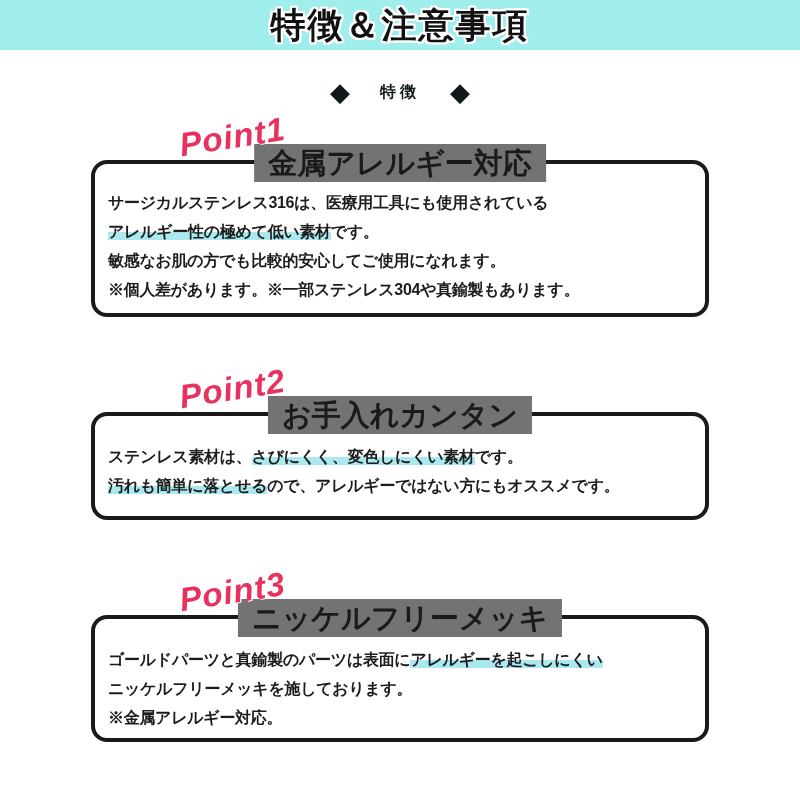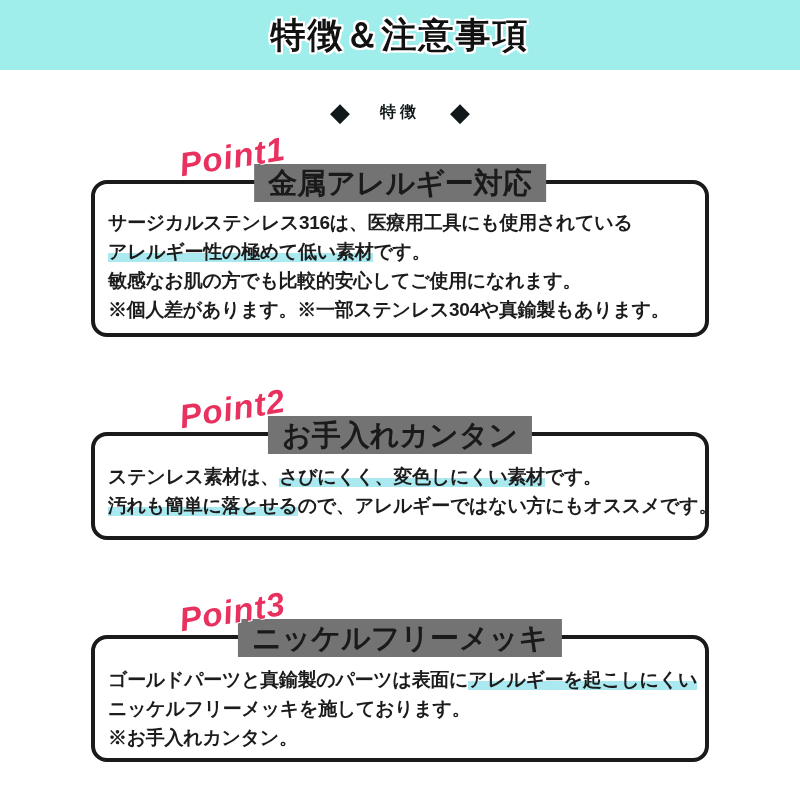--- a/index.html
+++ b/index.html
@@ -13,21 +13,21 @@
   body{font-family:"Liberation Sans",sans-serif;color:var(--ink);}
   .canvas{
     position:relative;
     width:800px;height:800px;
     margin:0 auto;
     background:#fff;
     overflow:hidden;
   }
   
   .banner{
-    height:70px;
+    height:50px;
     background:var(--banner);
     display:flex;align-items:center;justify-content:center;
   }
   .banner-title{
     font-size:35px;
     font-weight:800;
     letter-spacing:2px;
     color:#111;
     text-shadow:
       -2px -2px 0 #fff, 2px -2px 0 #fff,
@@ -81,21 +81,21 @@
     transform:translateX(-50%);
     background:#737373;
     padding:0 14px;
     font-size:29px;
     font-weight:800;
     line-height:38px;
     white-space:nowrap;
     color:var(--ink);
   }
   .text-line{
-    font-size:19px;
+    font-size:16px;
     font-weight:700;
     line-height:29px;
     letter-spacing:-0.3px;
     white-space:nowrap;
     color:#1c1c1c;
   }
   .text-line .hl{
     background-image:linear-gradient(transparent 55%, var(--hl) 55%);
   }
 </style>
@@ -138,18 +138,18 @@
     </div>
   </div>
 
   <div class="point-section section-3">
     <div class="point-label">Point3</div>
     <div class="box box-3">
       <div class="box-title">ニッケルフリーメッキ</div>
       <div class="box-body">
           <div class="text-line"><span>ゴールドパーツと真鍮製のパーツは表面に</span><span class="hl">アレルギーを起こしにくい</span></div>
           <div class="text-line"><span>ニッケルフリーメッキを施しております。</span></div>
-          <div class="text-line"><span>※お手入れカンタン。</span></div>
+          <div class="text-line"><span>※金属アレルギー対応。</span></div>
         </div>
     </div>
   </div>
 
 </div>
 
 </body></html>

